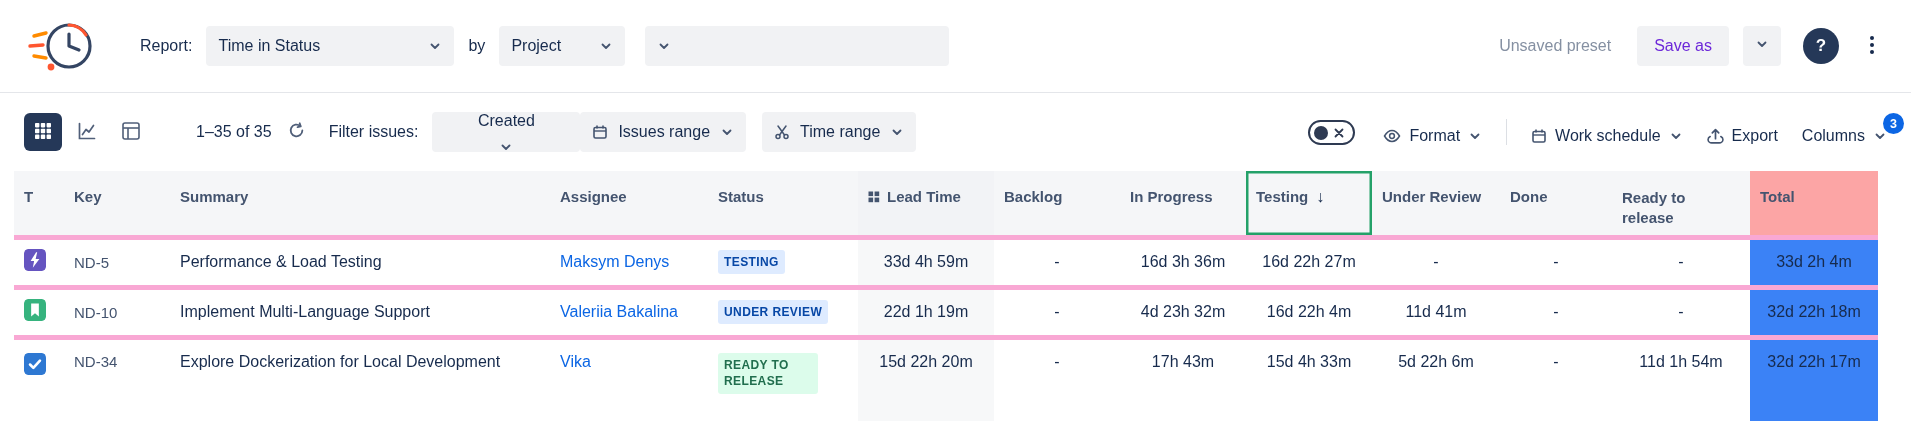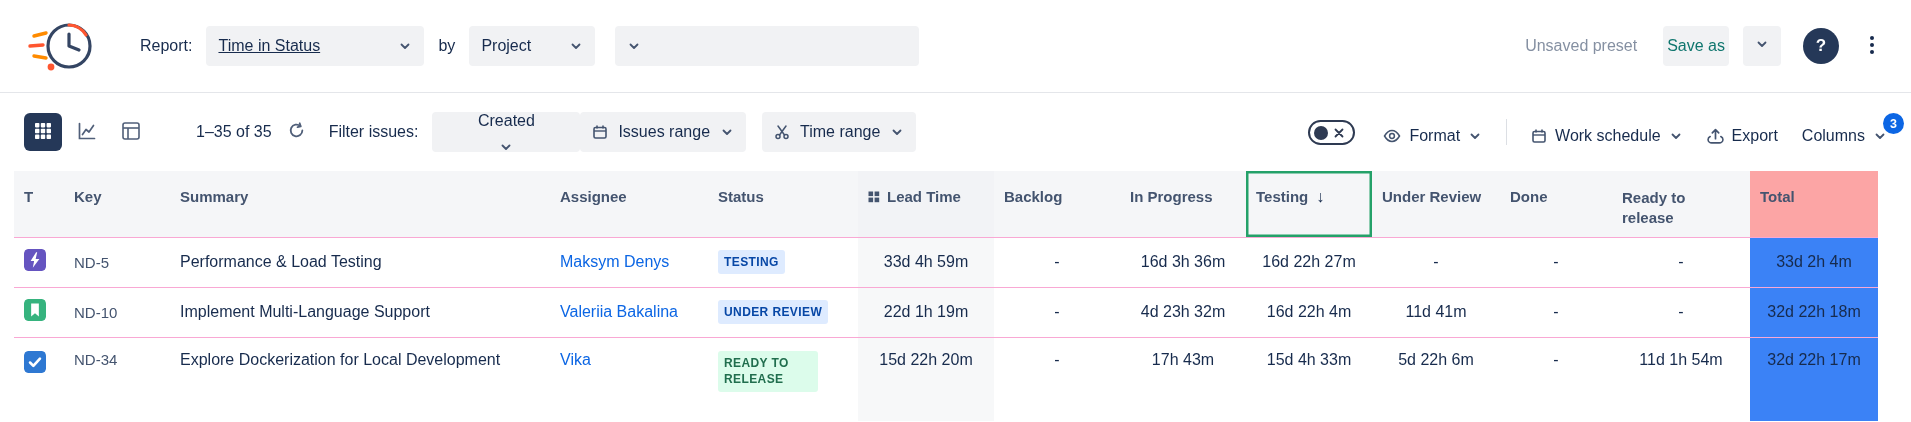--- a/index.html
+++ b/index.html
@@ -8,27 +8,27 @@
 
   
   .topbar { height:93px; display:flex; align-items:center; padding:0 24px; gap:14px;
     border-bottom:1px solid #E4E6EA; }
   .logo { width:76px; height:66px; margin-right:26px; flex:0 0 auto; }
   .lbl { font-size:16px; }
   .dd { height:40px; background:#F1F2F4; border:none; border-radius:4px; padding:0 12px;
     display:inline-flex; align-items:center; gap:10px; font-size:16px; color:#172B4D;
     font-family:inherit; cursor:pointer; }
   .dd .chev { color:#44546F; display:inline-flex; }
-  .w-report { width:218px; justify-content:space-between;text-decoration:underline; }
+  .w-report { width:248px; justify-content:space-between; }
   .w-project { width:126px; justify-content:space-between; }
   .w-board { width:304px; justify-content:space-between; margin-left:6px; }
   .spacer { flex:1; }
   .muted { color:#8590A2; font-size:16px; margin-right:12px; }
-  .btn { height:40px; background:#F1F2F4; border:none; border-radius:4px; padding:0 4px;
-    font-size:16px; color:#0f766e; font-family:inherit; display:inline-flex;
+  .btn { height:40px; background:#F1F2F4; border:none; border-radius:4px; padding:0 17px;
+    font-size:16px; color:#6d28d9; font-family:inherit; display:inline-flex;
     align-items:center; justify-content:center; gap:6px; cursor:pointer; }
   .btn.icon-only { width:38px; padding:0; color:#44546F; }
   .help-btn { width:36px; height:36px; border-radius:50%; background:#253858; color:#fff;
     font-weight:700; font-size:17px; border:none; display:inline-flex; align-items:center;
     justify-content:center; margin-left:8px; cursor:pointer; font-family:inherit; }
   .more-btn { background:none; border:none; width:30px; height:40px; display:inline-flex;
     align-items:center; justify-content:center; cursor:pointer; margin-left:4px; }
 
   
   .toolbar { height:78px; display:flex; align-items:center; padding:0 24px; }
@@ -63,21 +63,21 @@
   col.c-total{width:128px}
   th { text-align:left; vertical-align:top; padding:17px 10px 0 10px; font-size:15px;
     font-weight:600; color:#44546F; background:#F5F6F8; height:66px; cursor:pointer; }
   th.th-lead { background:#F2F3F6; }
   th.th-total { background:#fca5a5; }
   th.th-testing { box-shadow: inset 0 0 0 2.5px #24A169; }
   .sort-arrow { margin-left:8px; color:#172B4D; font-weight:700; font-size:16px; }
   .th-icon { display:inline-flex; margin-right:7px; vertical-align:-1px; }
   .th-wrap { display:inline-block; width:78px; line-height:1.35; }
   td { font-size:16px; padding:0 10px; vertical-align:middle; }
-  tbody tr td { border-top:1px solid #f9a8d4; }
+  tbody tr td { border-top:5px solid #f9a8d4; }
   tr.row-mid { height:50px; }
   tr.row-tall { height:84px;margin-top:32px; }
   tr.row-tall td { vertical-align:top; padding-top:13px; }
   td.col-lead { background:#F7F8F9; }
   td.col-total { background:#3b82f6; }
   td.num { text-align:center; }
   td.col-key { color:#44546F; font-size:15px; }
   .itype { width:22px; height:22px; display:inline-flex; border-radius:4px; overflow:hidden; }
   a.link { color:#0C66E4; text-decoration:none; cursor:pointer; }
   .badge { display:inline-block; font-size:12px; font-weight:700; letter-spacing:.4px;

